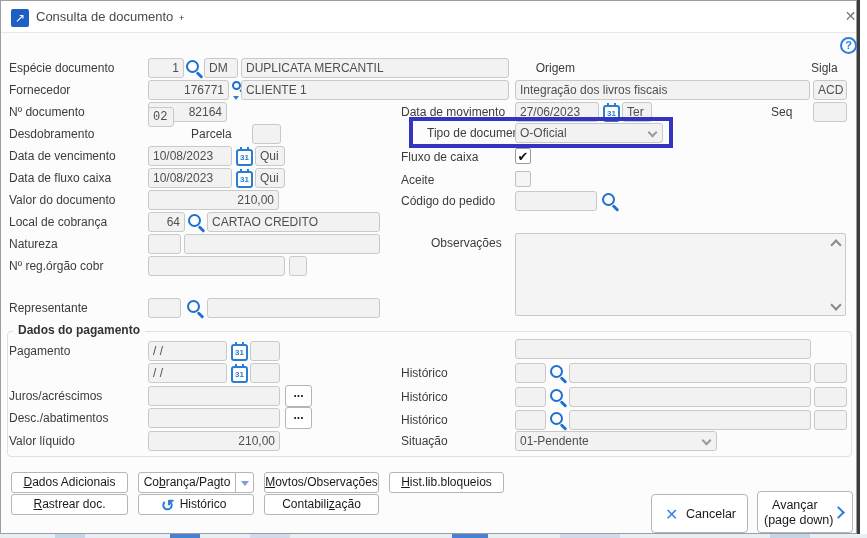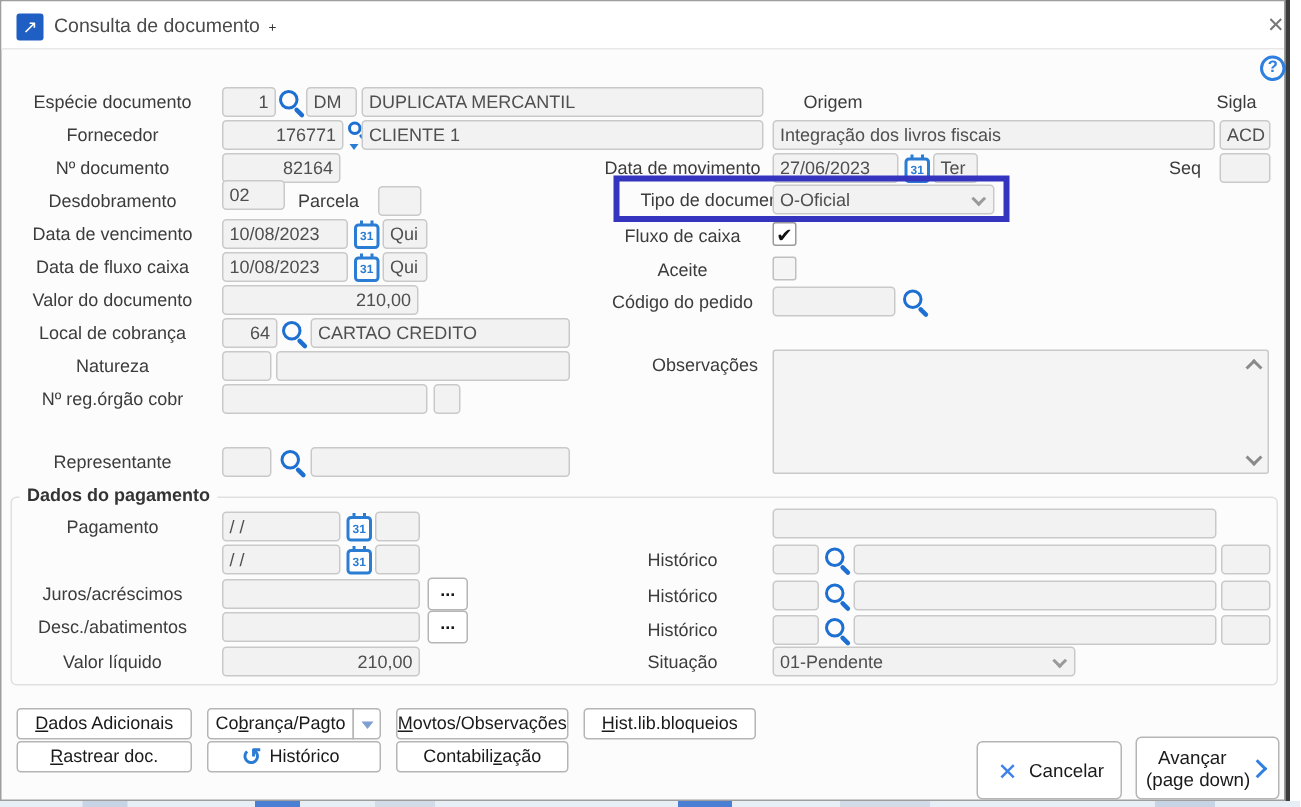--- a/index.html
+++ b/index.html
@@ -7,21 +7,21 @@
   #stage { position:relative; width:867px; height:538px; overflow:hidden; background:#fff; }
   #dialog { position:absolute; left:0; top:0; width:857px; height:534px; background:#fcfcfc; border:1px solid #9e9e9e; }
   
   .titlebar { position:absolute; left:0; top:0; width:100%; height:32px; background:#ffffff; border-bottom:1px solid #e8e8e8; }
   .app-icon { position:absolute; left:10px; top:8px; width:18px; height:18px; background:#1f5fc4; border-radius:2px; color:#fff; font-size:12px; line-height:18px; text-align:center; }
   .title-text { position:absolute; left:35px; top:8px; font-size:13px; color:#4a4a4a; }
   .title-suffix { position:absolute; left:178px; top:12px; font-size:9px; color:#333; }
   .close-x { position:absolute; left:841px; top:7px; width:17px; height:17px; font-size:14px; color:#777; text-align:center; line-height:17px; cursor:default; }
   .help-btn { position:absolute; left:839px; top:36px; width:17px; height:17px; border:2px solid #2f7fe0; border-radius:50%; color:#2f7fe0; font-size:11px; font-weight:bold; text-align:center; line-height:13px; }
   
-  .lbl { position:absolute; font-size:12px; color:#3c3c3c; text-align:center; line-height:20px; white-space:nowrap; }
+  .lbl { position:absolute; font-size:12px; color:#3c3c3c; text-align:left; line-height:20px; white-space:nowrap; }
   .fld { position:absolute; height:20px; background:#f2f2f2; border:1px solid #c9c9c9; border-radius:3px; font-size:12px; color:#4f4f4f; line-height:18px; padding:0 4px; overflow:hidden; white-space:nowrap; }
   .num { text-align:right; }
   .sel { padding-right:18px; }
   .sel-arrow { position:absolute; right:6px; top:5px; width:7px; height:7px; border-right:2px solid #9a9a9a; border-bottom:2px solid #9a9a9a; transform:rotate(45deg); }
   
   .mag { position:absolute; width:13px; height:13px; border:2px solid #1d6fd1; border-radius:50%; }
   .mag::after { content:""; position:absolute; width:3px; height:8px; background:#1d6fd1; left:10px; top:9px; transform:rotate(-45deg); border-radius:2px; }
   .mag.sm { width:9px; height:9px; border-width:2px; }
   .mag.sm::after { width:2px; height:6px; left:7px; top:6px; }
   .mag-caret { position:absolute; width:0; height:0; border-left:3px solid transparent; border-right:3px solid transparent; border-top:4px solid #2b7cd3; }
@@ -90,21 +90,21 @@
     <div class="lbl" style="left:8px;top:101px;width:132px;">Nº documento</div>
     <div class="fld num" style="left:147px;top:101px;width:79px;">82164</div>
     <div class="lbl" style="left:400px;top:101px;width:108px;">Data de movimento</div>
     <div class="fld" style="left:514px;top:101px;width:84px;">27/06/2023</div>
     <div class="cal" style="left:602px;top:104px;">31</div>
     <div class="fld" style="left:621px;top:101px;width:30px;">Ter</div>
     <div class="lbl" style="left:770px;top:101px;width:38px;">Seq</div>
     <div class="fld" style="left:812px;top:101px;width:34px;"></div>
 
     <div class="lbl" style="left:8px;top:123px;width:132px;">Desdobramento</div>
-    <div class="fld" style="left:147px;top:119px;width:42px;">02</div>
+    <div class="fld" style="left:147px;top:106px;width:26px;font-family:Liberation Mono, monospace;">02</div>
     <div class="lbl" style="left:190px;top:123px;width:56px;">Parcela</div>
     <div class="fld" style="left:251px;top:123px;width:29px;"></div>
     <div class="hilite"></div>
     <div class="lbl" style="left:414px;top:122px;width:94px;margin-left:12px;">Tipo de documento</div>
     <div class="fld sel" style="left:514px;top:122px;width:148px;">
       <span>O-Oficial</span>
       <span class="sel-arrow"></span>
     </div>
 
     <div class="lbl" style="left:8px;top:145px;width:132px;">Data de vencimento</div>

